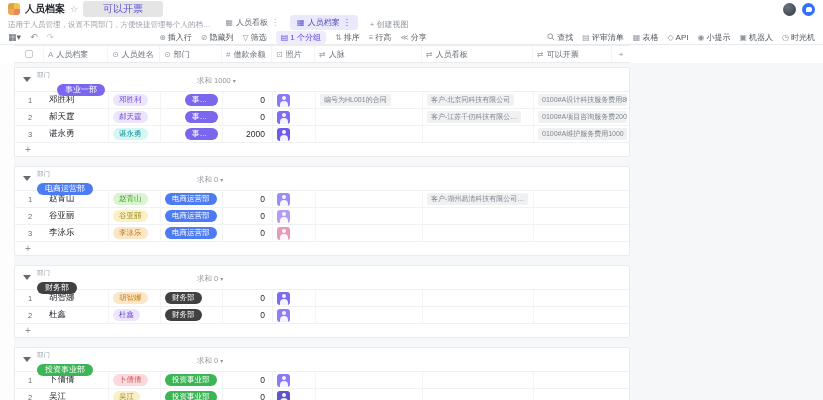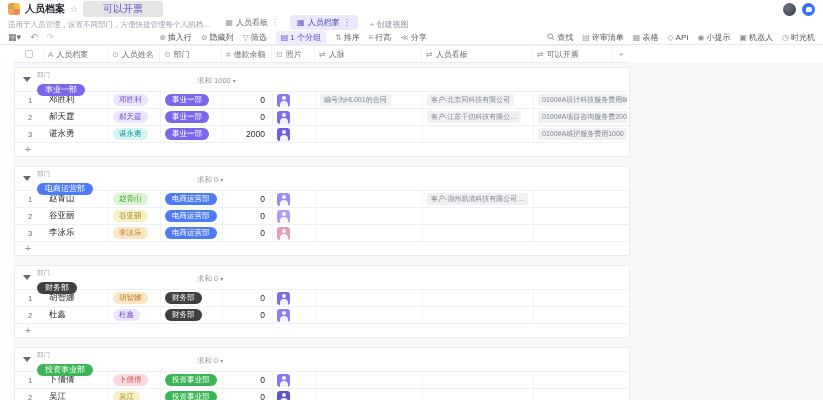--- a/index.html
+++ b/index.html
@@ -62,21 +62,21 @@
   .rownum { justify-content: center; font-size: 7.5px; color: #646a73; border-right: none; }
   .num { justify-content: flex-end; padding-right: 7px; color: #1f2329; }
   .tag { font-size: 7.5px; line-height: 12px; padding: 0 6px; border-radius: 7px; max-width: 100%; overflow: hidden; text-overflow: ellipsis; }
   .tag-lavender { background: #ece5fd; color: #7148d8; }
   .tag-cyan     { background: #d5f6f2; color: #04929c; }
   .tag-green    { background: #d9f5d0; color: #3c9c2a; }
   .tag-yellow   { background: #faf0c8; color: #9f8a20; }
   .tag-orange   { background: #fce6c8; color: #c07e1d; }
   .tag-pink     { background: #fbd9dc; color: #d4565e; }
   .dpill { color: #fff; font-size: 7.5px; line-height: 12px; padding: 0 7px; border-radius: 7px; overflow: hidden; text-overflow: ellipsis; }
-  .c-purple { background: #7b67ee; } .c-blue { background: #4c7bf4; }
+  .c-purple { background: #7b67ee; margin-left: 20px; } .c-blue { background: #4c7bf4; }
   .c-sky { background: #404040; } .c-green { background: #3bb555; }
   .avatar { width: 13px; height: 13px; border-radius: 3px; position: relative; overflow: hidden; flex-shrink: 0; }
   .avatar::before { content: ""; position: absolute; top: 2px; left: 4.5px; width: 4px; height: 4px; border-radius: 50%; background: rgba(255,255,255,.92); }
   .avatar::after { content: ""; position: absolute; top: 7.5px; left: 2.5px; width: 8px; height: 6px; border-radius: 4px 4px 0 0; background: rgba(255,255,255,.92); }
   .ltag { background: #f0f1f3; color: #81878f; font-size: 7px; line-height: 12px; padding: 0 4px; border-radius: 2px; margin-right: 4px; white-space: nowrap; overflow: hidden; text-overflow: ellipsis; flex-shrink: 0; max-width: 100%; }
   .vcell .ltag { text-overflow: clip; }
   .plusrow { height: 13px; display: flex; align-items: center; padding-left: 10px; color: #8a9097; font-size: 10px; line-height: 10px; }
 </style>
 </head>
 <body>

